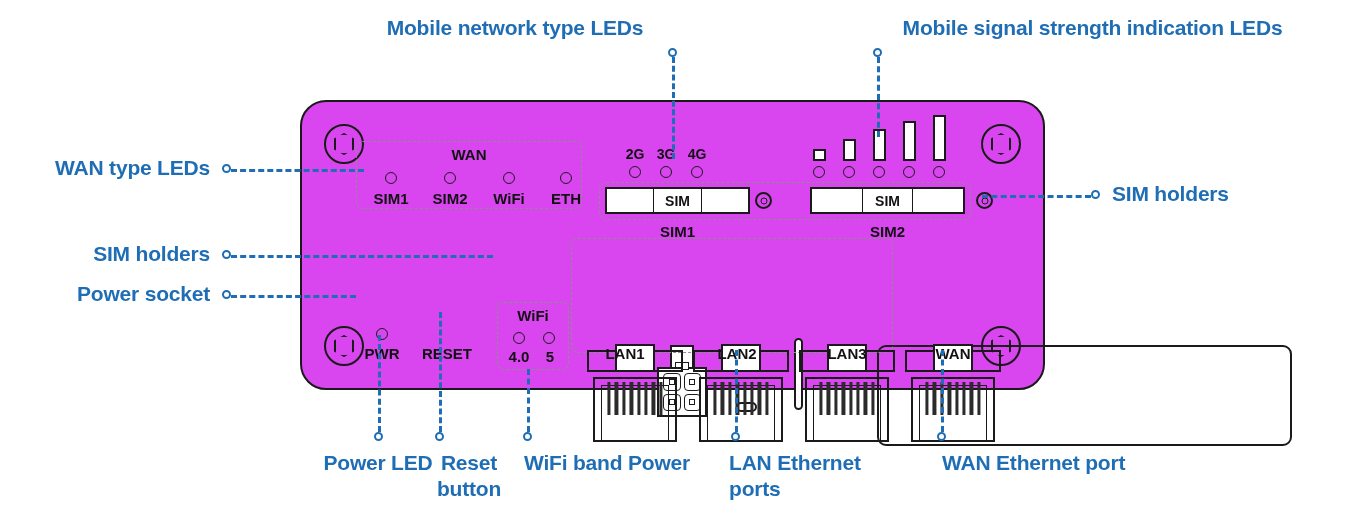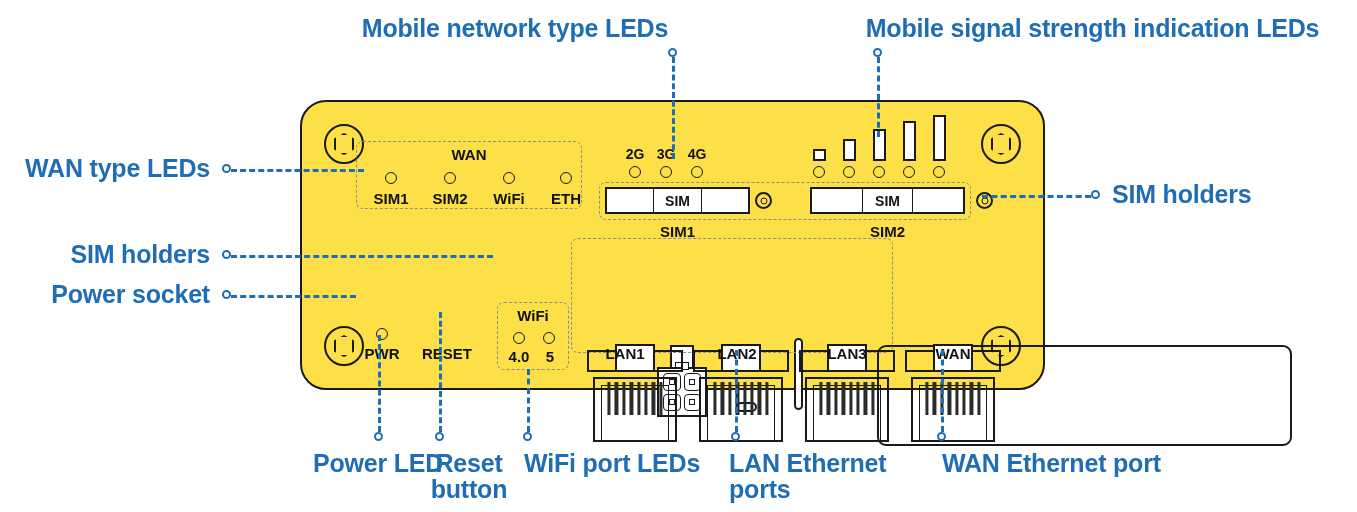--- a/index.html
+++ b/index.html
@@ -1,34 +1,34 @@
 <!DOCTYPE html>
 <html><head>
 <meta charset="utf-8">
 <style>
   html,body{margin:0;padding:0;background:#ffffff;}
   body{width:1357px;height:512px;position:relative;overflow:hidden;
        font-family:"Liberation Sans",sans-serif;}
 
   
-  .anno{position:absolute;color:#1f6eb5;font-weight:bold;font-size:25px;
+  .anno{position:absolute;color:#1f6eb5;font-weight:bold;font-size:21px;
         line-height:26px;white-space:pre-line;letter-spacing:-.2px;}
   .anno.r{text-align:right;}
   .anno.c{text-align:center;}
 
   
   .dash-h{position:absolute;height:0;border-top:3px dashed #1f6eb5;}
   .dash-v{position:absolute;width:0;border-left:3px dashed #1f6eb5;}
   .nub{position:absolute;width:9px;height:9px;border:2.3px solid #1f6eb5;
        border-radius:50%;background:#fff;box-sizing:border-box;}
 
   
   #device{position:absolute;left:300px;top:100px;width:745px;height:290px;
           border:2.4px solid #1a1a1a;border-radius:26px;box-sizing:border-box;
-          background:#fde047;}
+          background:#d946ef;}
   .screw{position:absolute;width:40px;height:40px;border:2.2px solid #1a1a1a;
          border-radius:50%;box-sizing:border-box;}
   .screw i{position:absolute;left:50%;top:50%;transform:translate(-50%,-50%);
            width:20px;height:22px;border:2.2px solid #1a1a1a;box-sizing:border-box;
            clip-path:polygon(50% 0,100% 25%,100% 75%,50% 100%,0 75%,0 25%);}
 
   
   .gbox{position:absolute;border:1.8px dashed #8d8d8d;border-radius:7px;
         box-sizing:border-box;}
 
@@ -299,21 +299,21 @@
 <div class="nub" style="left:374px;top:432px"></div>
 <div class="anno c" style="left:253px;top:450px;width:250px">Power LED</div>
 
 <div class="dash-v" style="left:439px;top:312px;height:120px"></div>
 <div class="nub" style="left:435px;top:432px"></div>
 <div class="anno c" style="left:394px;top:450px;width:150px">Reset
 button</div>
 
 <div class="dash-v" style="left:527px;top:369px;height:63px"></div>
 <div class="nub" style="left:523px;top:432px"></div>
-<div class="anno" style="left:524px;top:450px;width:260px">WiFi port LEDs</div>
+<div class="anno" style="left:524px;top:450px;width:260px">WiFi band Power</div>
 
 <div class="dash-v" style="left:735px;top:350px;height:82px"></div>
 <div class="nub" style="left:731px;top:432px"></div>
 <div class="anno" style="left:729px;top:450px;width:220px">LAN Ethernet
 ports</div>
 
 <div class="dash-v" style="left:941px;top:350px;height:82px"></div>
 <div class="nub" style="left:937px;top:432px"></div>
 <div class="anno" style="left:942px;top:450px;width:300px">WAN Ethernet port</div>
 

